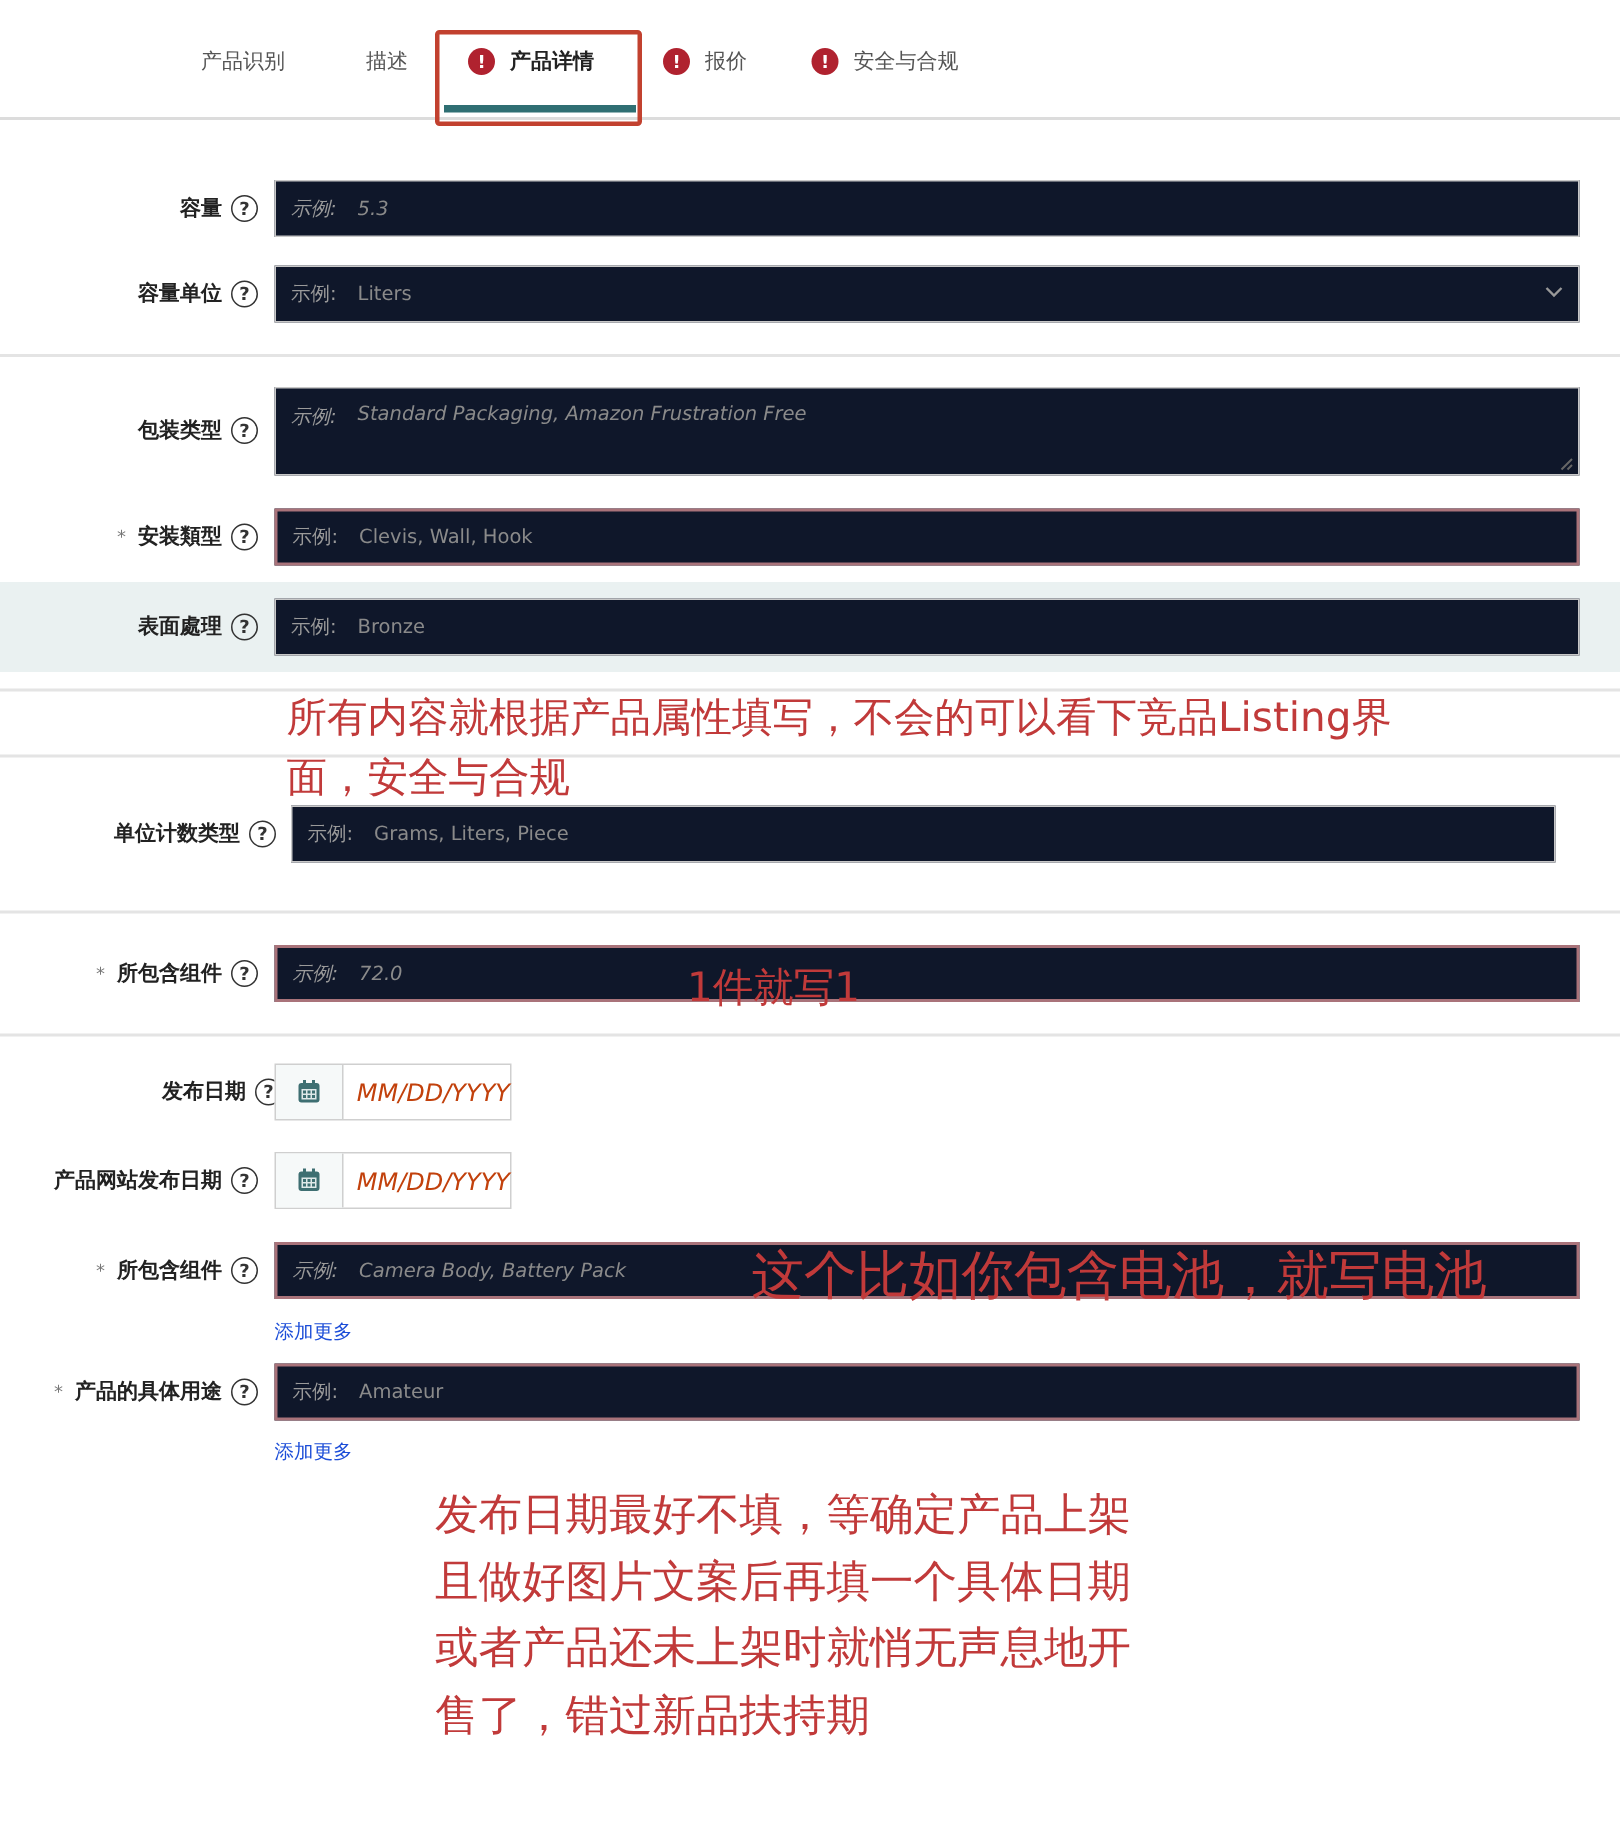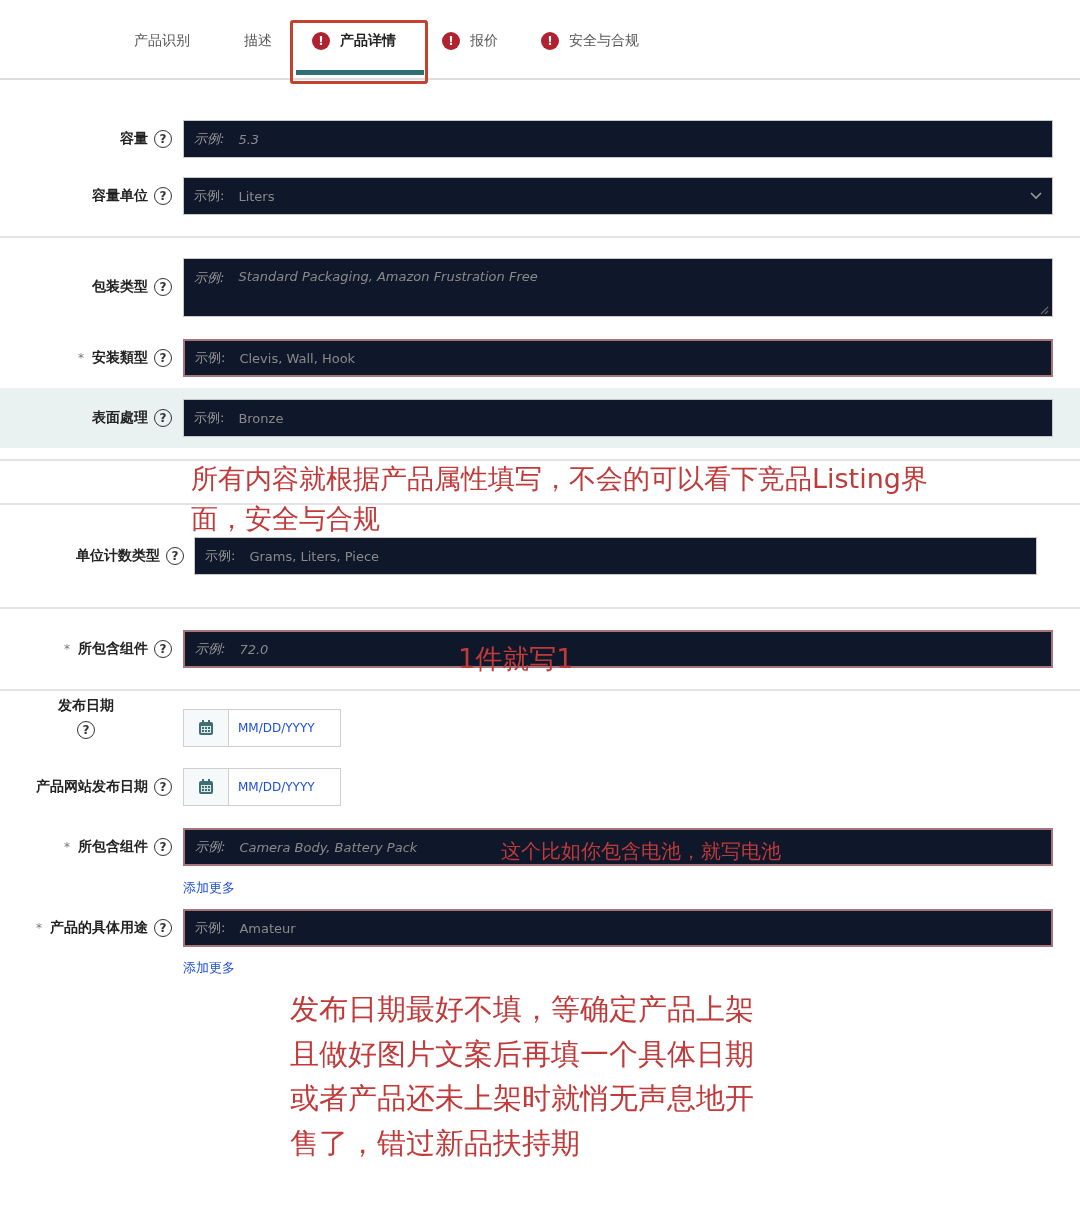--- a/index.html
+++ b/index.html
@@ -43,21 +43,21 @@
   .input.italic .val, .input.italic .ex { font-style:italic; }
   .input.textarea { align-items:flex-start; padding-top:10px; }
   .resize { position:absolute; right:3px; bottom:3px; width:10px; height:10px; }
   .chev { position:absolute; right:10px; top:10px; font-size:13px; color:#888; }
 
   .sep { position:absolute; left:0; width:1080px; height:1.5px; background:#e4e4e4; }
   .band { position:absolute; left:0; top:388px; width:1080px; height:60px; background:#eaf1f1; }
 
   .date { position:absolute; width:158px; height:38px; border:1.5px solid #cfcfcf; box-sizing:border-box; display:flex; background:#fff; }
   .date .cal { width:44px; height:100%; border-right:1.5px solid #cfcfcf; background:#f6f9f9; display:flex; align-items:center; justify-content:center; }
-  .date .ph { flex:1; display:flex; align-items:center; padding-left:9px; font-size:12px; color:#1d4ed8; }
+  .date .ph { flex:1; display:flex; align-items:center; padding-left:9px; font-size:16px; font-style:italic; color:#c2410c; }
 
   .link { position:absolute; font-size:13px; color:#1d4ed8; cursor:pointer; }
 
   .note { position:absolute; color:#c13a3a; font-family:"DejaVu Sans", sans-serif; }
 </style>
 </head>
 <body>
 
 <div class="abs tabbar"></div>
 <div class="tab" style="left:134px;">
@@ -165,21 +165,21 @@
   <span class="help">?</span>
 </div>
 <div class="input required italic" style="left:183px; top:630px; width:870px; height:38px;">
   <span class="ex">示例:</span>
   <span class="val">72.0</span>
 </div>
 <div class="note" style="left:458px; top:642px; font-size:27px; line-height:34px;">1件就写1</div>
 
 <div class="sep" style="top:689px;"></div>
 
-<div class="label" style="left:0; top:717px; width:172px; height:22px;flex-direction:column;">
+<div class="label" style="left:16px; top:717px; width:172px; height:22px;">
   <span>发布日期</span>
   <span class="help">?</span>
 </div>
 <div class="date" style="left:183px; top:709px;">
   <div class="cal">
     <svg width="18" height="18" viewBox="0 0 18 18">
         <rect x="2" y="3" width="14" height="13" rx="2" fill="#3e6f72"></rect>
         <rect x="4" y="7" width="10" height="7" fill="#dfe9e9"></rect>
         <rect x="5" y="1" width="2" height="4" fill="#3e6f72"></rect>
         <rect x="11" y="1" width="2" height="4" fill="#3e6f72"></rect>
@@ -222,21 +222,21 @@
 
 <div class="label" style="left:0; top:836px; width:172px; height:22px;">
   <span class="req">*</span>
   <span>所包含组件</span>
   <span class="help">?</span>
 </div>
 <div class="input required italic" style="left:183px; top:828px; width:870px; height:38px;">
   <span class="ex">示例:</span>
   <span class="val">Camera Body, Battery Pack</span>
 </div>
-<div class="note" style="left:501px; top:834px; font-size:20px; line-height:34px;">这个比如你包含电池，就写电池</div>
+<div class="note" style="left:501px; top:834px; font-size:35px; line-height:34px;">这个比如你包含电池，就写电池</div>
 <div class="link" style="left:183px; top:879px;">添加更多</div>
 
 <div class="label" style="left:0; top:917px; width:172px; height:22px;">
   <span class="req">*</span>
   <span>产品的具体用途</span>
   <span class="help">?</span>
 </div>
 <div class="input required" style="left:183px; top:909px; width:870px; height:38px;">
   <span class="ex">示例:</span>
   <span class="val">Amateur</span>

